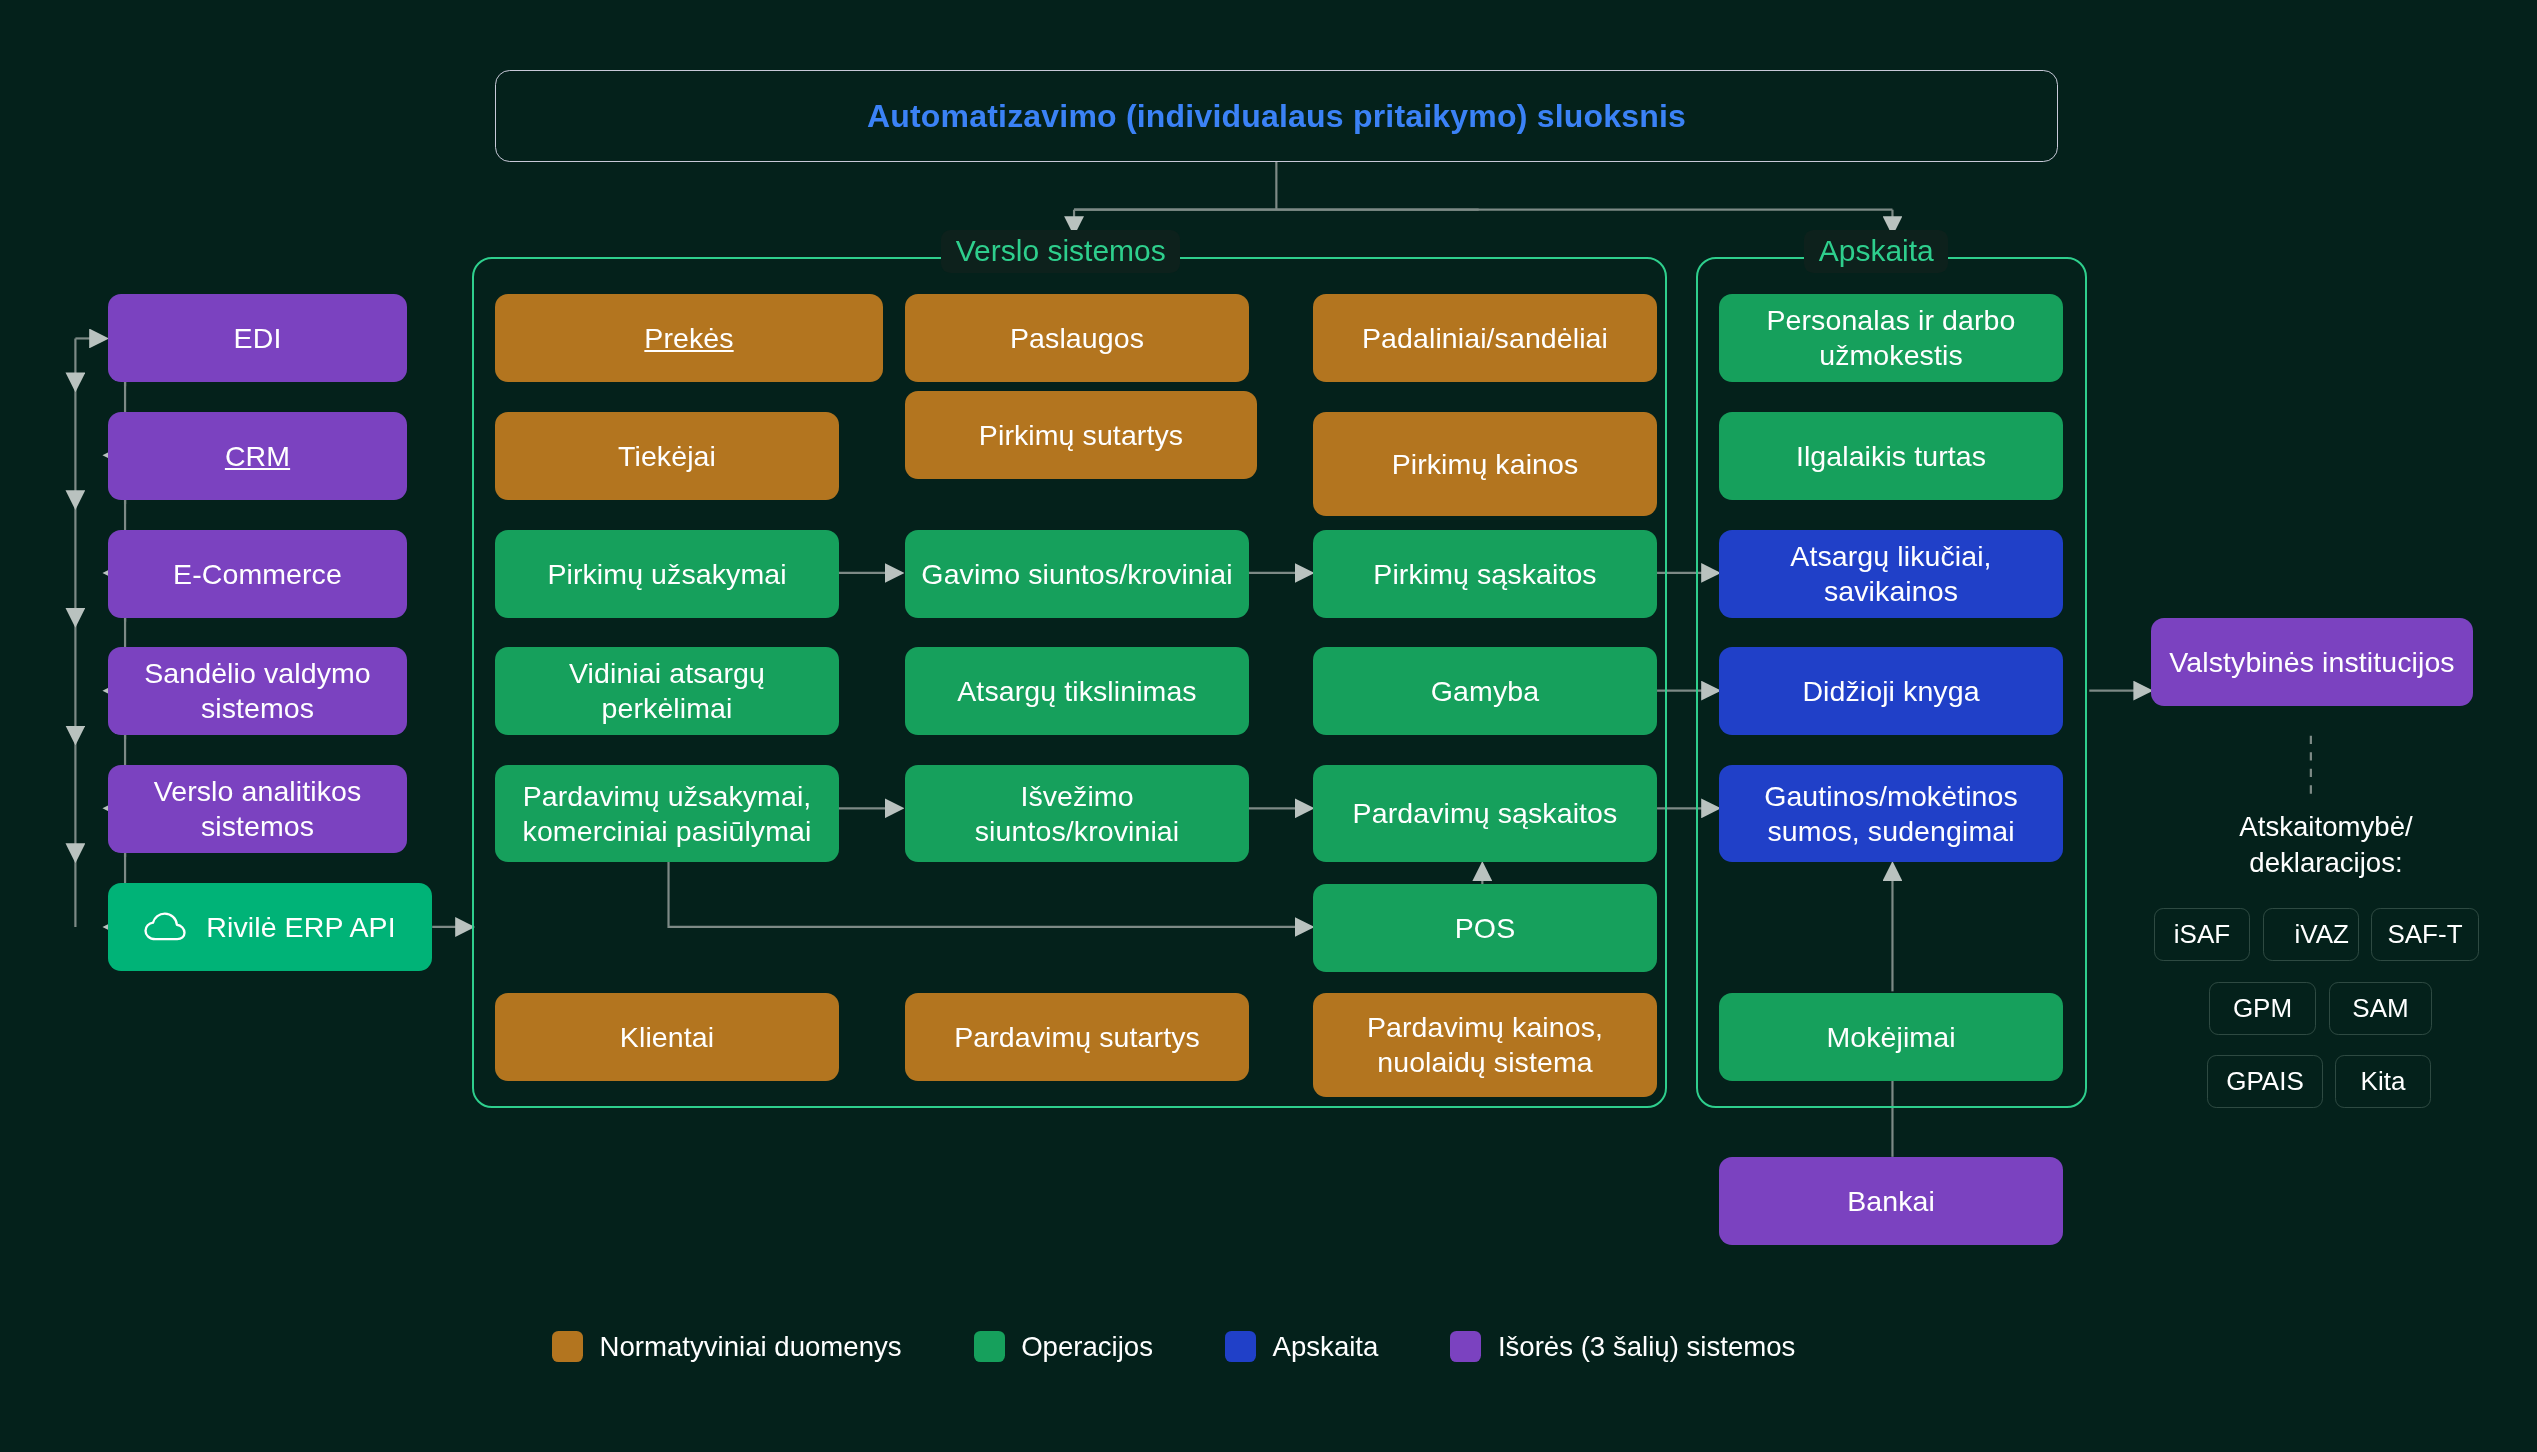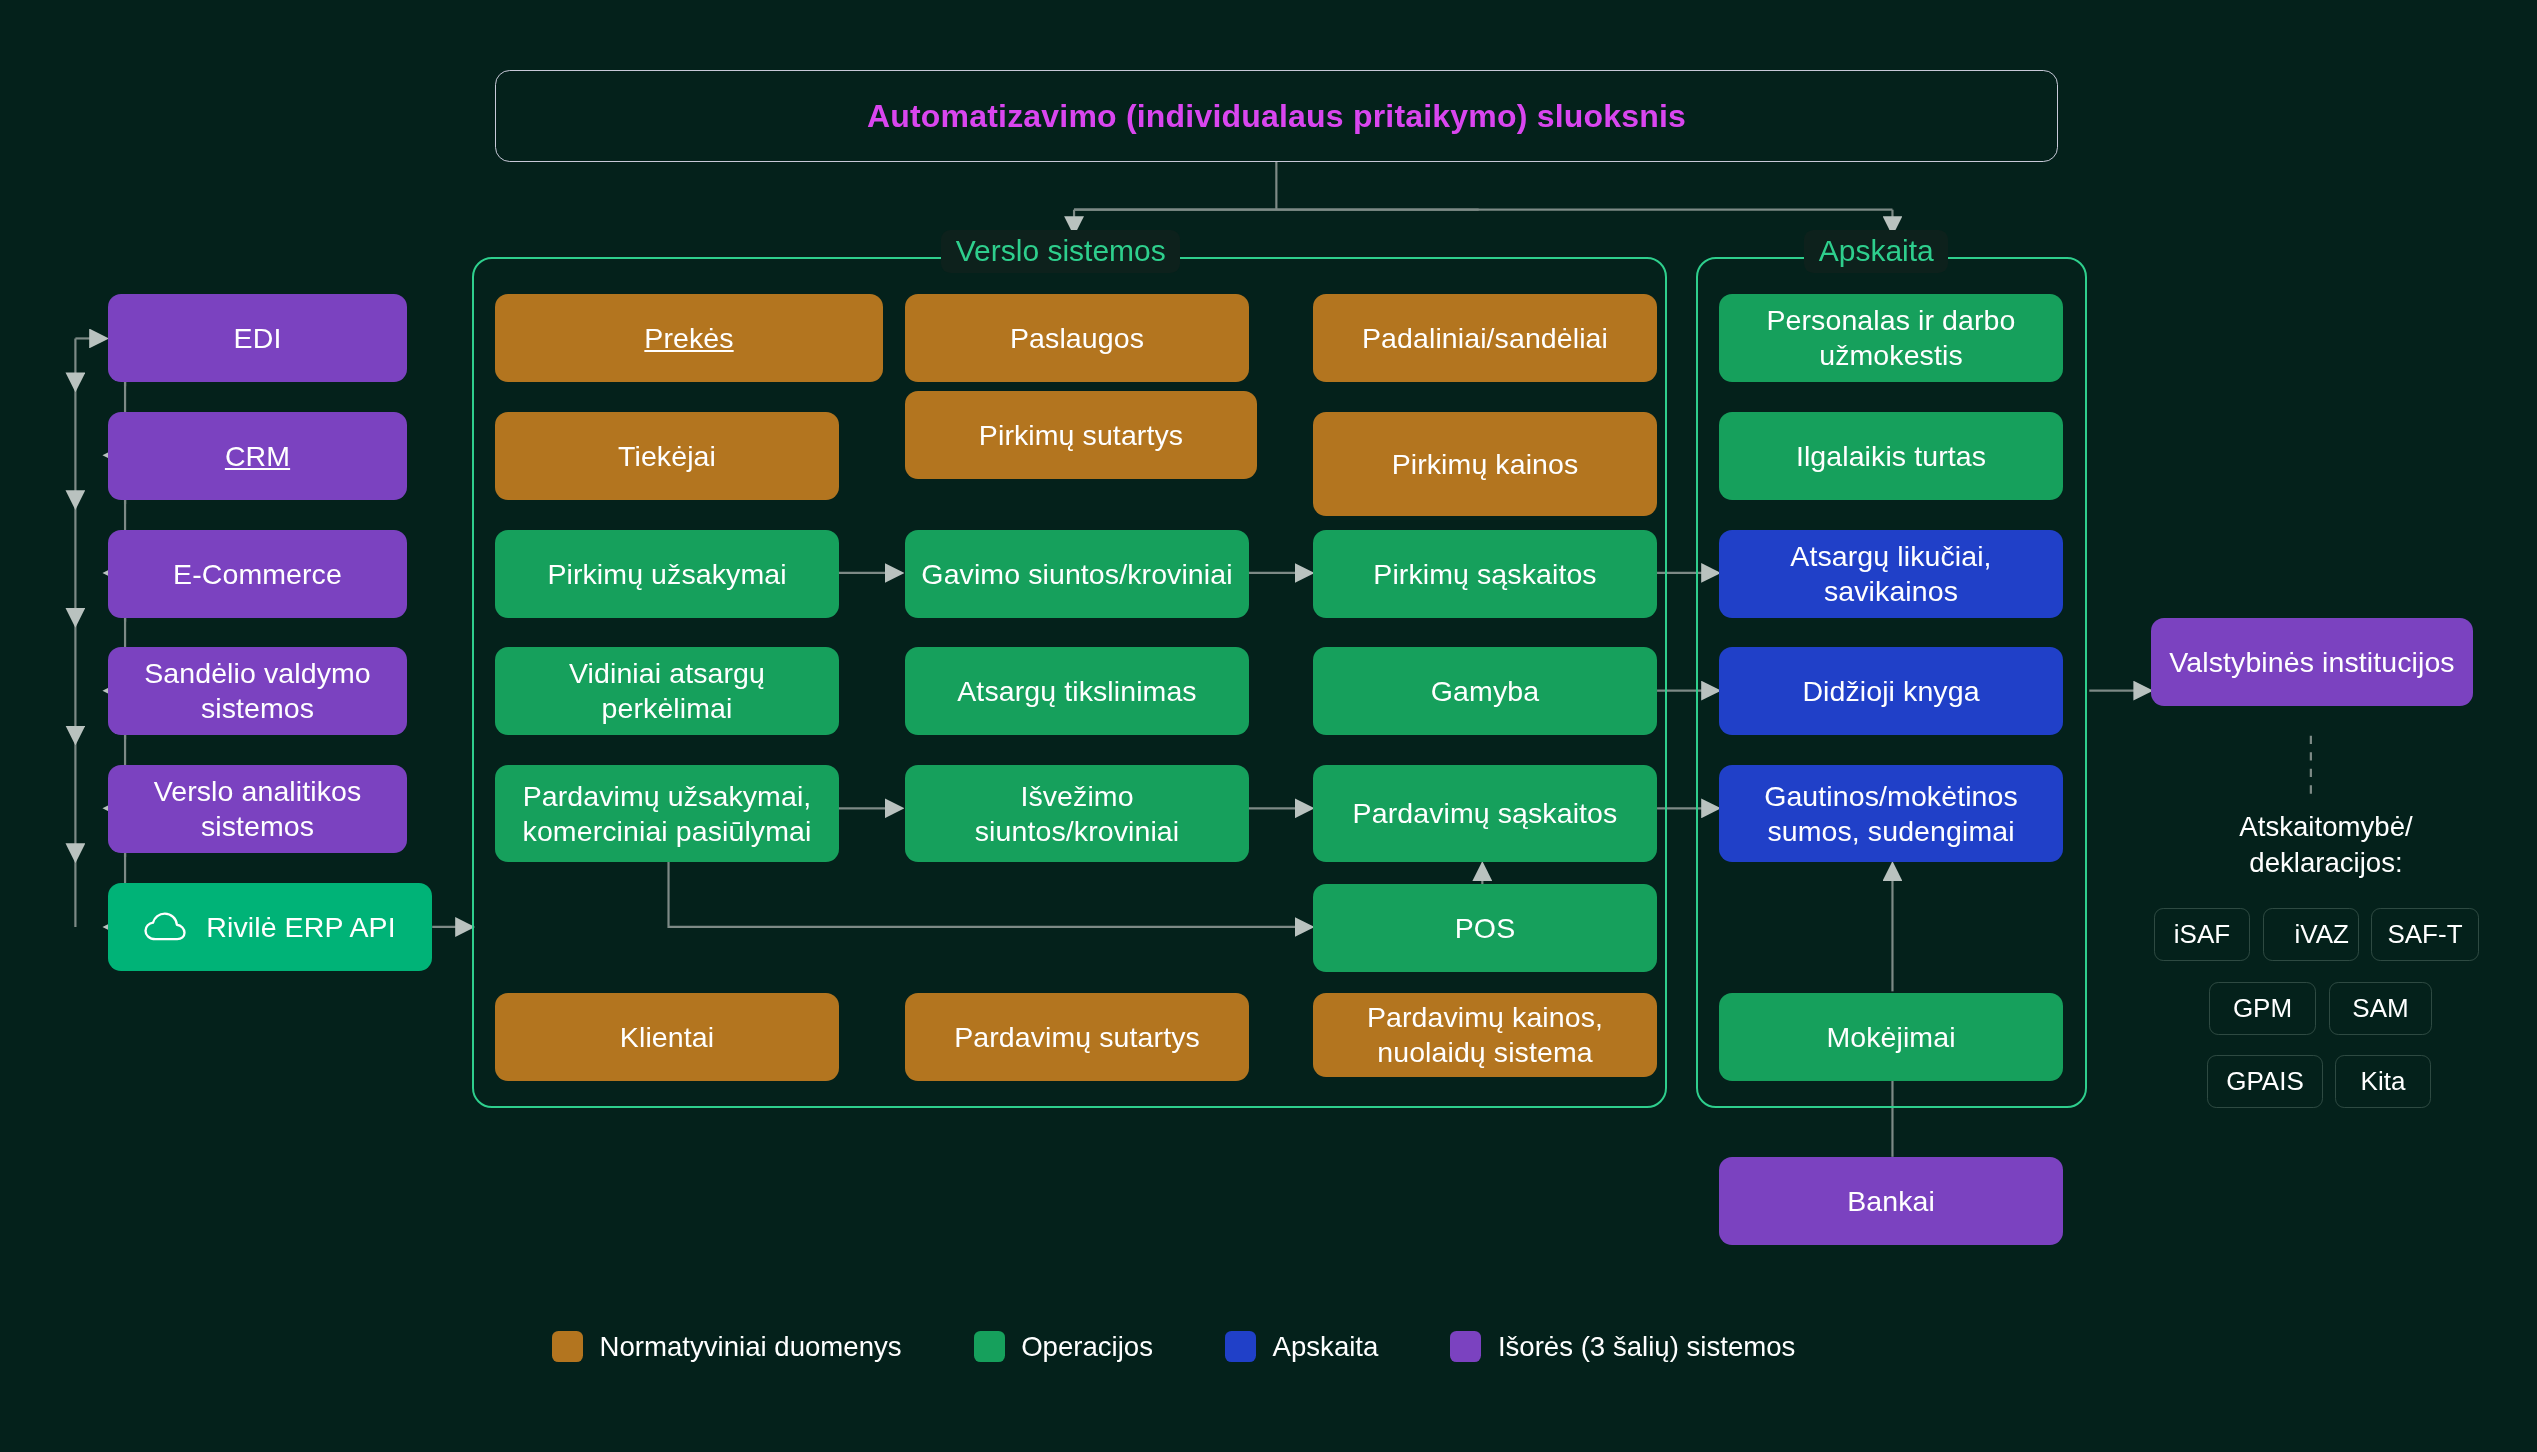--- a/index.html
+++ b/index.html
@@ -28,21 +28,21 @@
   .c-oper { background: #16a05c; }
   .c-acc  { background: #2040c8; }
   .c-ext  { background: #7b42c0; }
   .c-api  { background: #00b377; }
 
   
   #title-banner {
     position: absolute; left: 495px; top: 70px; width: 1563px; height: 92px;
     border: 1.8px solid #c8c9d8; border-radius: 14.7px;
     display: flex; align-items: center; justify-content: center;
-    color: #d946ef; font-size: 32px; font-weight: 700; letter-spacing: 0.2px;
+    color: #3b82f6; font-size: 32px; font-weight: 700; letter-spacing: 0.2px;
   }
 
   
   .group-frame {
     position: absolute;
     border: 2.8px solid #2ecf8d;
     border-radius: 20px;
   }
   .group-label {
     position: absolute;
@@ -183,21 +183,21 @@
   <div class="node c-oper" style="left:905px; top:647px; width:344px; height:88px;">Atsargų tikslinimas</div>
   <div class="node c-oper" style="left:905px; top:765px; width:344px; height:97px;">Išvežimo siuntos/kroviniai</div>
   <div class="node c-norm" style="left:905px; top:993px; width:344px; height:88px;">Pardavimų sutartys</div>
 
   <div class="node c-norm" style="left:1313px; top:294px; width:344px; height:88px;">Padaliniai/sandėliai</div>
   <div class="node c-norm" style="left:1313px; top:412px; width:344px; height:104px;">Pirkimų kainos</div>
   <div class="node c-oper" style="left:1313px; top:530px; width:344px; height:88px;">Pirkimų sąskaitos</div>
   <div class="node c-oper" style="left:1313px; top:647px; width:344px; height:88px;">Gamyba</div>
   <div class="node c-oper" style="left:1313px; top:765px; width:344px; height:97px;">Pardavimų sąskaitos</div>
   <div class="node c-oper" style="left:1313px; top:884px; width:344px; height:88px;">POS</div>
-  <div class="node c-norm" style="left:1313px; top:993px; width:344px; height:84px;">Pardavimų kainos, nuolaidų sistema</div>
+  <div class="node c-norm" style="left:1313px; top:993px; width:344px; height:104px;">Pardavimų kainos, nuolaidų sistema</div>
 
   <div class="node c-oper" style="left:1719px; top:294px; width:344px; height:88px;">Personalas ir darbo užmokestis</div>
   <div class="node c-oper" style="left:1719px; top:412px; width:344px; height:88px;">Ilgalaikis turtas</div>
   <div class="node c-acc" style="left:1719px; top:530px; width:344px; height:88px;">Atsargų likučiai, savikainos</div>
   <div class="node c-acc" style="left:1719px; top:647px; width:344px; height:88px;">Didžioji knyga</div>
   <div class="node c-acc" style="left:1719px; top:765px; width:344px; height:97px;">Gautinos/mokėtinos sumos, sudengimai</div>
   <div class="node c-oper" style="left:1719px; top:993px; width:344px; height:88px;">Mokėjimai</div>
 
   <div class="node c-ext" style="left:1719px; top:1157px; width:344px; height:88px;">Bankai</div>
 

